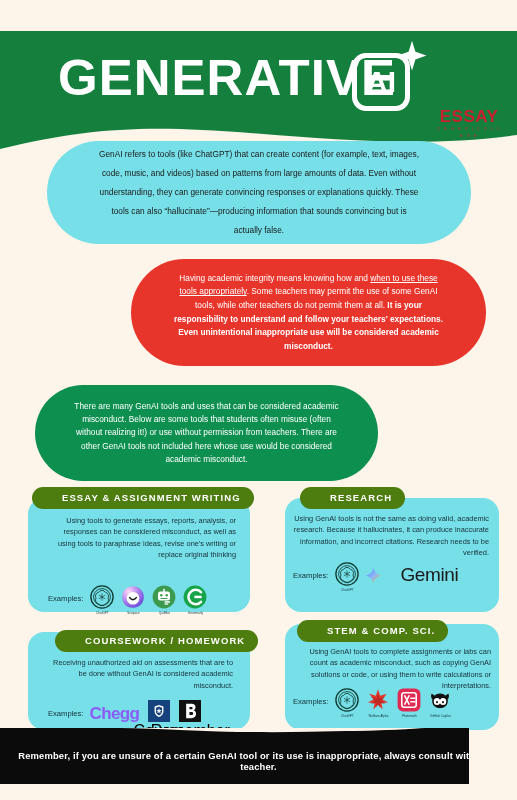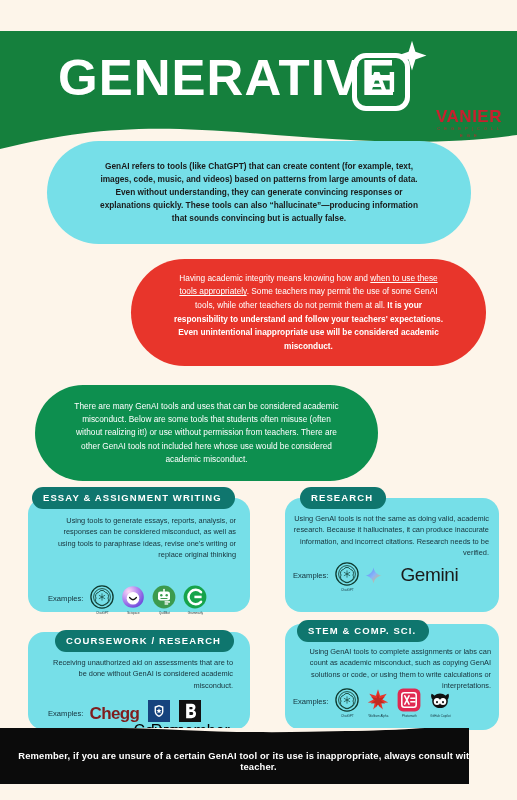--- a/index.html
+++ b/index.html
@@ -60,21 +60,21 @@
     border-radius:999px;
     display:flex; align-items:center; justify-content:center;
     text-align:center;
   }
   .bubble p { width:100%; }
 
   #bubble-intro {
     top:141px; left:47px; width:424px; height:103px;
     background:#76DFE8; color:#1A1A1A;
   }
-  #bubble-intro p { font-size:8.3px; line-height:13px; padding:0 50px;font-weight:bold; }
+  #bubble-intro p { font-size:8.3px; line-height:19px; padding:0 50px; }
 
   #bubble-integrity {
     top:259px; left:131px; width:355px; height:107px;
     background:#E8352B; color:#FFFFFF;
   }
   #bubble-integrity p { font-size:8.3px; line-height:13.6px; padding:0 42px; }
   #bubble-integrity u { text-decoration:underline; }
   #bubble-integrity b { font-weight:bold;margin-top:37px; }
 
   #bubble-tools {
@@ -84,28 +84,28 @@
   #bubble-tools p { font-size:8.3px; line-height:13.2px; padding:0 36px; }
 
   
   .card {
     position:absolute;
     background:#76DFE8;
     border-radius:16px;
   }
   .card-head {
     position:absolute;
-    background:#0f766e;
+    background:#4d7c0f;
     border-radius:999px;
     color:#fff;
     font-family:"Liberation Sans Narrow","Liberation Sans",sans-serif;
     font-weight:bold;
     font-size:9.5px;
     letter-spacing:1.1px;
-    padding:5px 13px 6px 11px;
+    padding:5px 13px 6px 30px;
     white-space:nowrap;
   }
   .card-body {
     position:absolute;
     color:#17313A;
     font-size:7.4px;
     line-height:11.4px;
     text-align:right;
   }
   .ex-row {
@@ -153,21 +153,21 @@
   
   .gemini-wm {
     display:flex; align-items:center; padding-top:2px;
   }
   .gemini-wm .gtext {
     font-size:19px; color:#1A1A1A; letter-spacing:-0.4px;
     margin-left:18px; font-weight:400;
   }
   
   .chegg-wm {
-    font-size:17px; font-weight:bold; color:#7f1d1d;
+    font-size:17px; font-weight:bold; color:#8b5cf6;
     letter-spacing:-0.6px; padding-top:4px; margin-right:7px;
   }
   .sq-logo { width:26px; margin-right:5px; display:flex; flex-direction:column; align-items:center; }
   .sq { width:22px; height:22px; display:flex; align-items:center; justify-content:center; }
 
   
   #footer {
     position:absolute; left:0; bottom:16px; width:469px; height:56px;
     background:#0B0B0B; overflow:hidden;
   }
@@ -187,21 +187,21 @@
   <div id="ai-badge">AI</div>
   <svg id="sparkle" viewBox="0 0 40 40">
     <path d="M20 2 L24 15 L37 19.5 L24 24 L20 37 L16 24 L3 19.5 L16 15 Z" fill="#ffffff"></path>
   </svg>
   <svg class="wave" viewBox="0 0 517 28" preserveAspectRatio="none">
     <path d="M0,26 C90,4 150,2 250,10 C350,18 430,24 517,12 L517,28 L0,28 Z" fill="#FDF5EA"></path>
   </svg>
 </div>
 
 <div id="vanier">
-  <div class="vn">VANIER</div>
+  <div class="vn">ESSAY</div>
   <div class="vsub">C E G E P | C O L L E G E</div>
 </div>
 
 <div class="bubble" id="bubble-intro">
   <p>GenAI refers to tools (like ChatGPT) that can create content (for example, text, images, code, music, and videos) based on patterns from large amounts of data. Even without understanding, they can generate convincing responses or explanations quickly. These tools can also “hallucinate”—producing information that sounds convincing but is actually false.</p>
 </div>
 
 <div class="bubble" id="bubble-integrity">
   <p><span>Having academic integrity means knowing how and </span><u>when to use these tools appropriately</u><span>. Some teachers may permit the use of some GenAI tools, while other teachers do not permit them at all. </span><b>It is your responsibility to understand and follow your teachers' expectations. Even unintentional inappropriate use will be considered academic misconduct.</b></p>
 </div>
@@ -291,21 +291,21 @@
           <stop offset="100%" stop-color="#F6C344"></stop>
         </linearGradient>
       </defs>
       <path d="M20 1 C21.5 11 29 18.5 39 20 C29 21.5 21.5 29 20 39 C18.5 29 11 21.5 1 20 C11 18.5 18.5 11 20 1 Z" fill="url(#gem)"></path>
     </svg>
     <span class="gtext">Gemini</span>
   </div>
 </div>
 
 <div class="card" id="card-course"></div>
-<div class="card-head" id="head-course">COURSEWORK / RESEARCH</div>
+<div class="card-head" id="head-course">COURSEWORK / HOMEWORK</div>
 <div class="card-body" id="body-course">Receiving unauthorized aid on assessments that are to be done without GenAI is considered academic misconduct.</div>
 <div class="ex-row" id="ex-course">
   <span class="ex-label">Examples:</span>
 
   <span class="chegg-wm">Chegg</span>
 
   <div class="sq-logo">
     <svg class="sq" viewBox="0 0 40 40">
       <rect width="40" height="40" fill="#16437E"></rect>
       <path d="M20 9 L28 12 V21 C28 26 24 29.5 20 31 C16 29.5 12 26 12 21 V12 Z" fill="#FFFFFF"></path>

